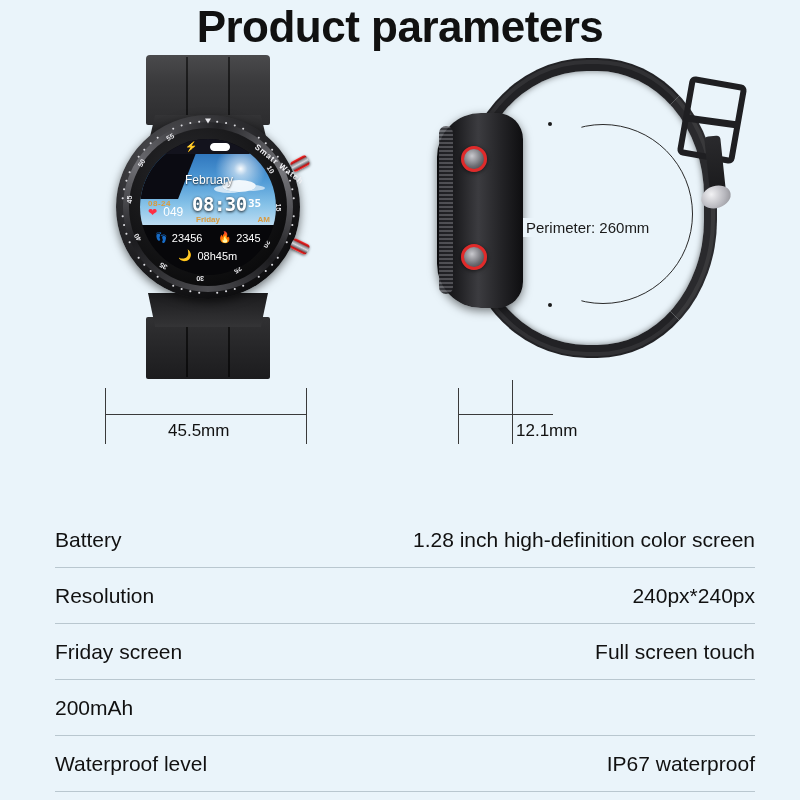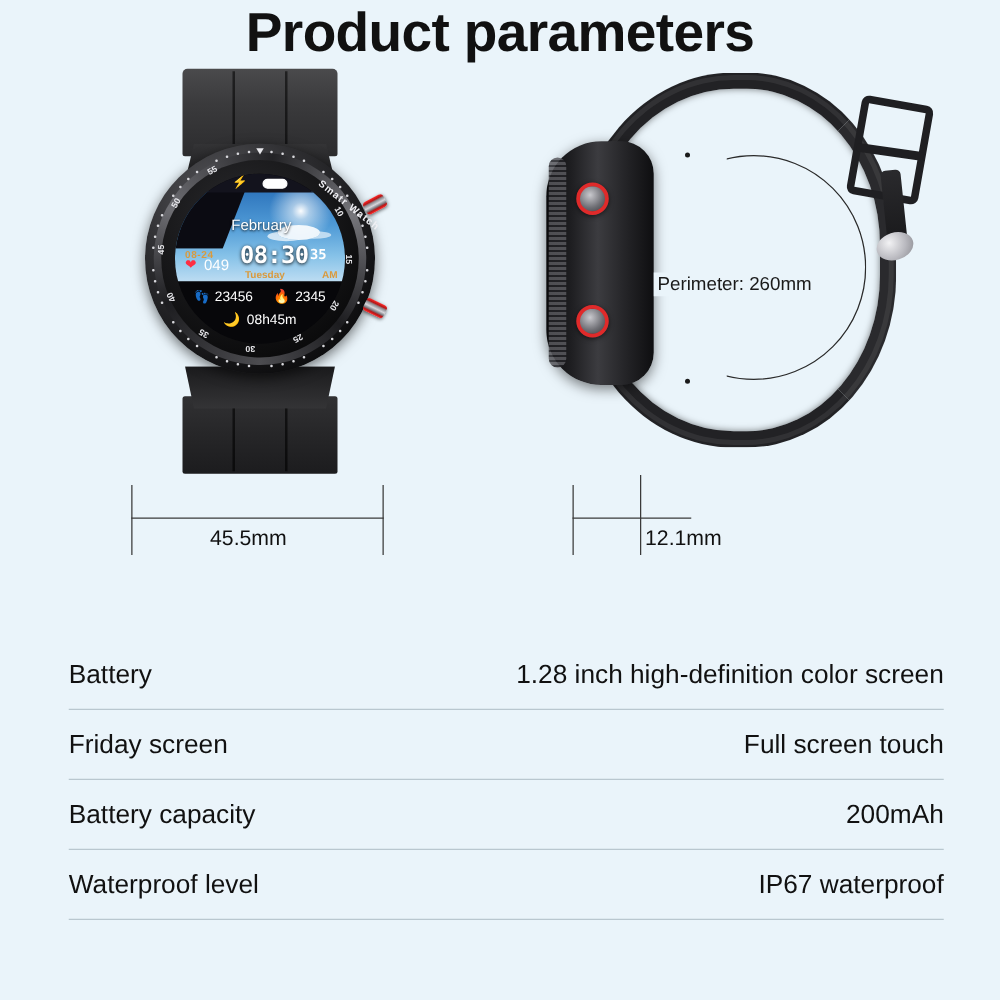--- a/index.html
+++ b/index.html
@@ -374,21 +374,21 @@
         <div class="mdate">08-24</div>
 
         <div class="hr-row">
           <span class="heart">❤</span>
           <span class="hr-val">049</span>
         </div>
 
         <div class="time">08:30</div>
         <div class="sec">35</div>
         <div class="dayrow">
-          <span>Tuesday</span>
+          <span>Friday</span>
           <span>AM</span>
         </div>
 
         <div class="stats">
           <div class="stat">
             <span class="ic-step">👣</span>
             <span class="v">23456</span>
           </div>
           <div class="stat">
             <span class="ic-fire">🔥</span>
@@ -440,25 +440,28 @@
     <div class="dim-line" style="left:458px; top:414px; width:95px; height:1.4px;"></div>
     <div class="dim-label" style="left:516px; top:421px;">12.1mm</div>
   </div>
 
   <div class="spec-table" id="spec-table">
       <div class="spec-row">
         <div class="spec-key">Battery</div>
         <div class="spec-val">1.28 inch high-definition color screen</div>
       </div>
       <div class="spec-row">
+        <div class="spec-key">Resolution</div>
+        <div class="spec-val">240px*240px</div>
+      </div>
+      <div class="spec-row">
         <div class="spec-key">Friday screen</div>
         <div class="spec-val">Full screen touch</div>
       </div>
       <div class="spec-row">
-        <div class="spec-key">Battery capacity</div>
         <div class="spec-val">200mAh</div>
       </div>
       <div class="spec-row">
         <div class="spec-key">Waterproof level</div>
         <div class="spec-val">IP67 waterproof</div>
       </div>
     </div>
 
 </div>
 

